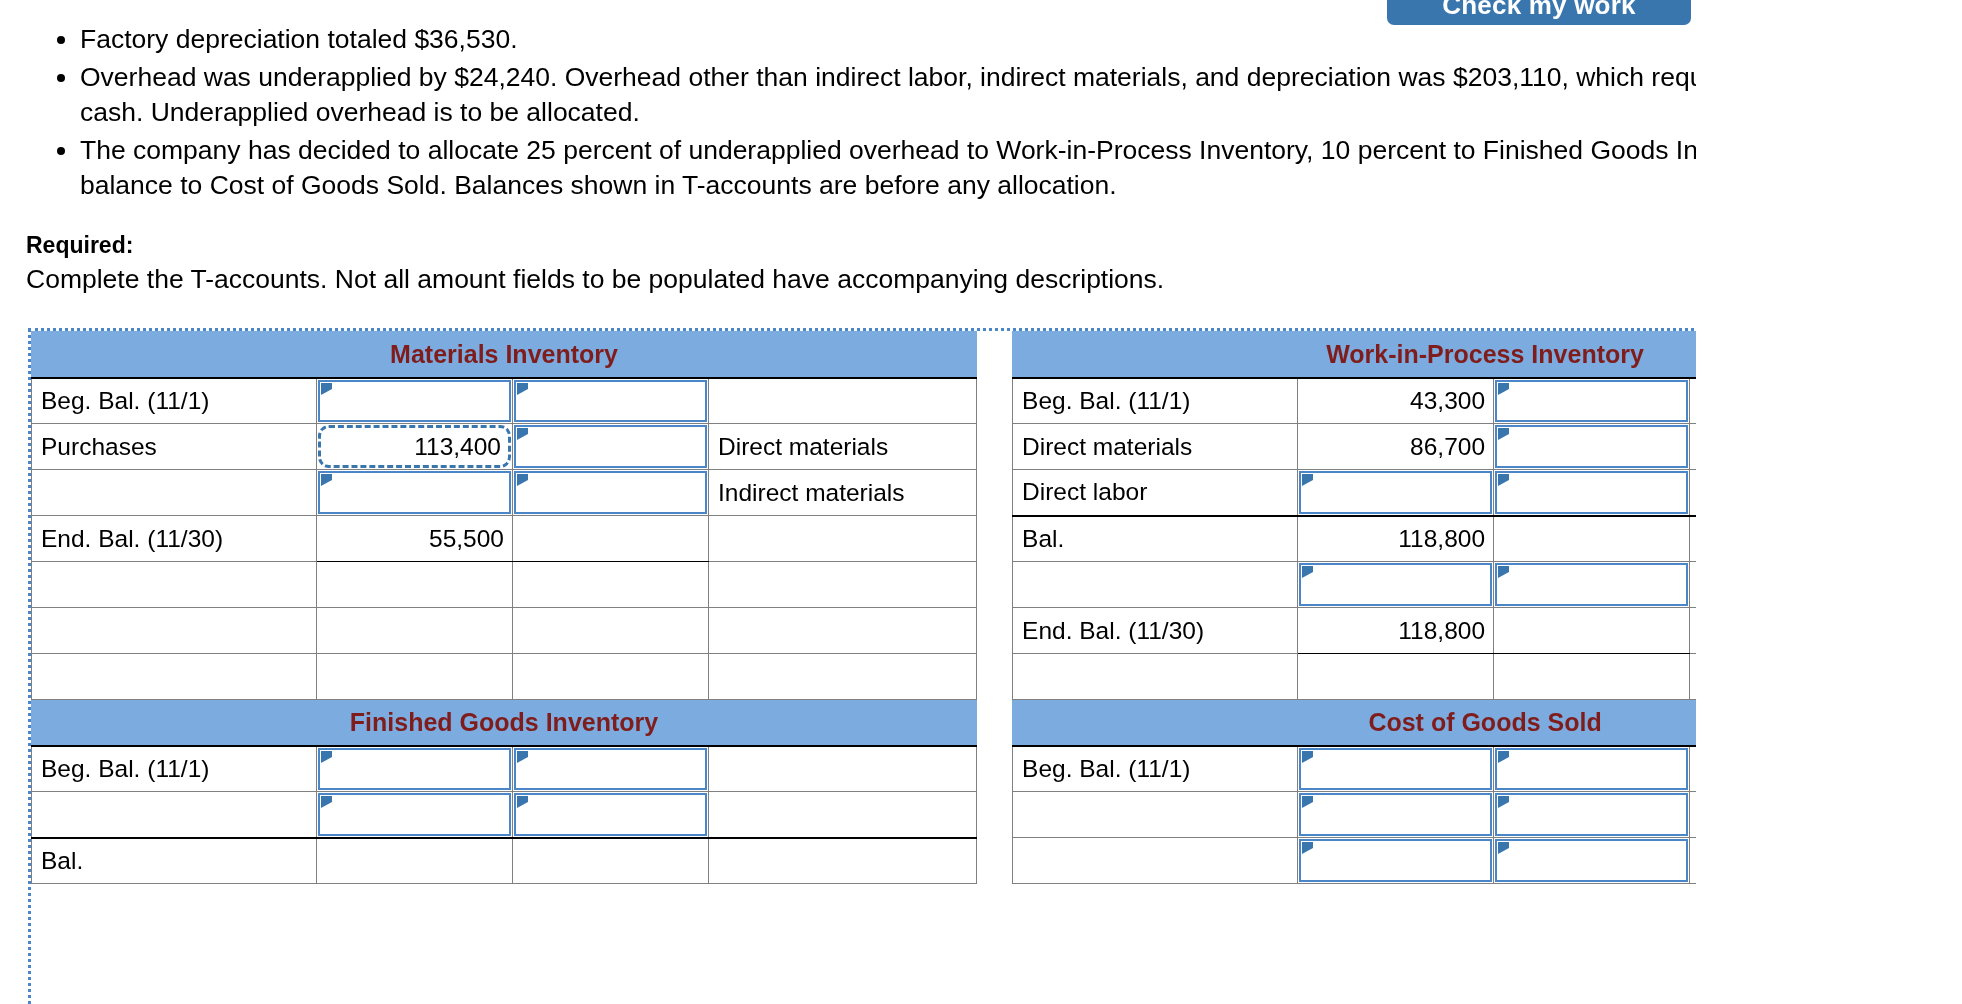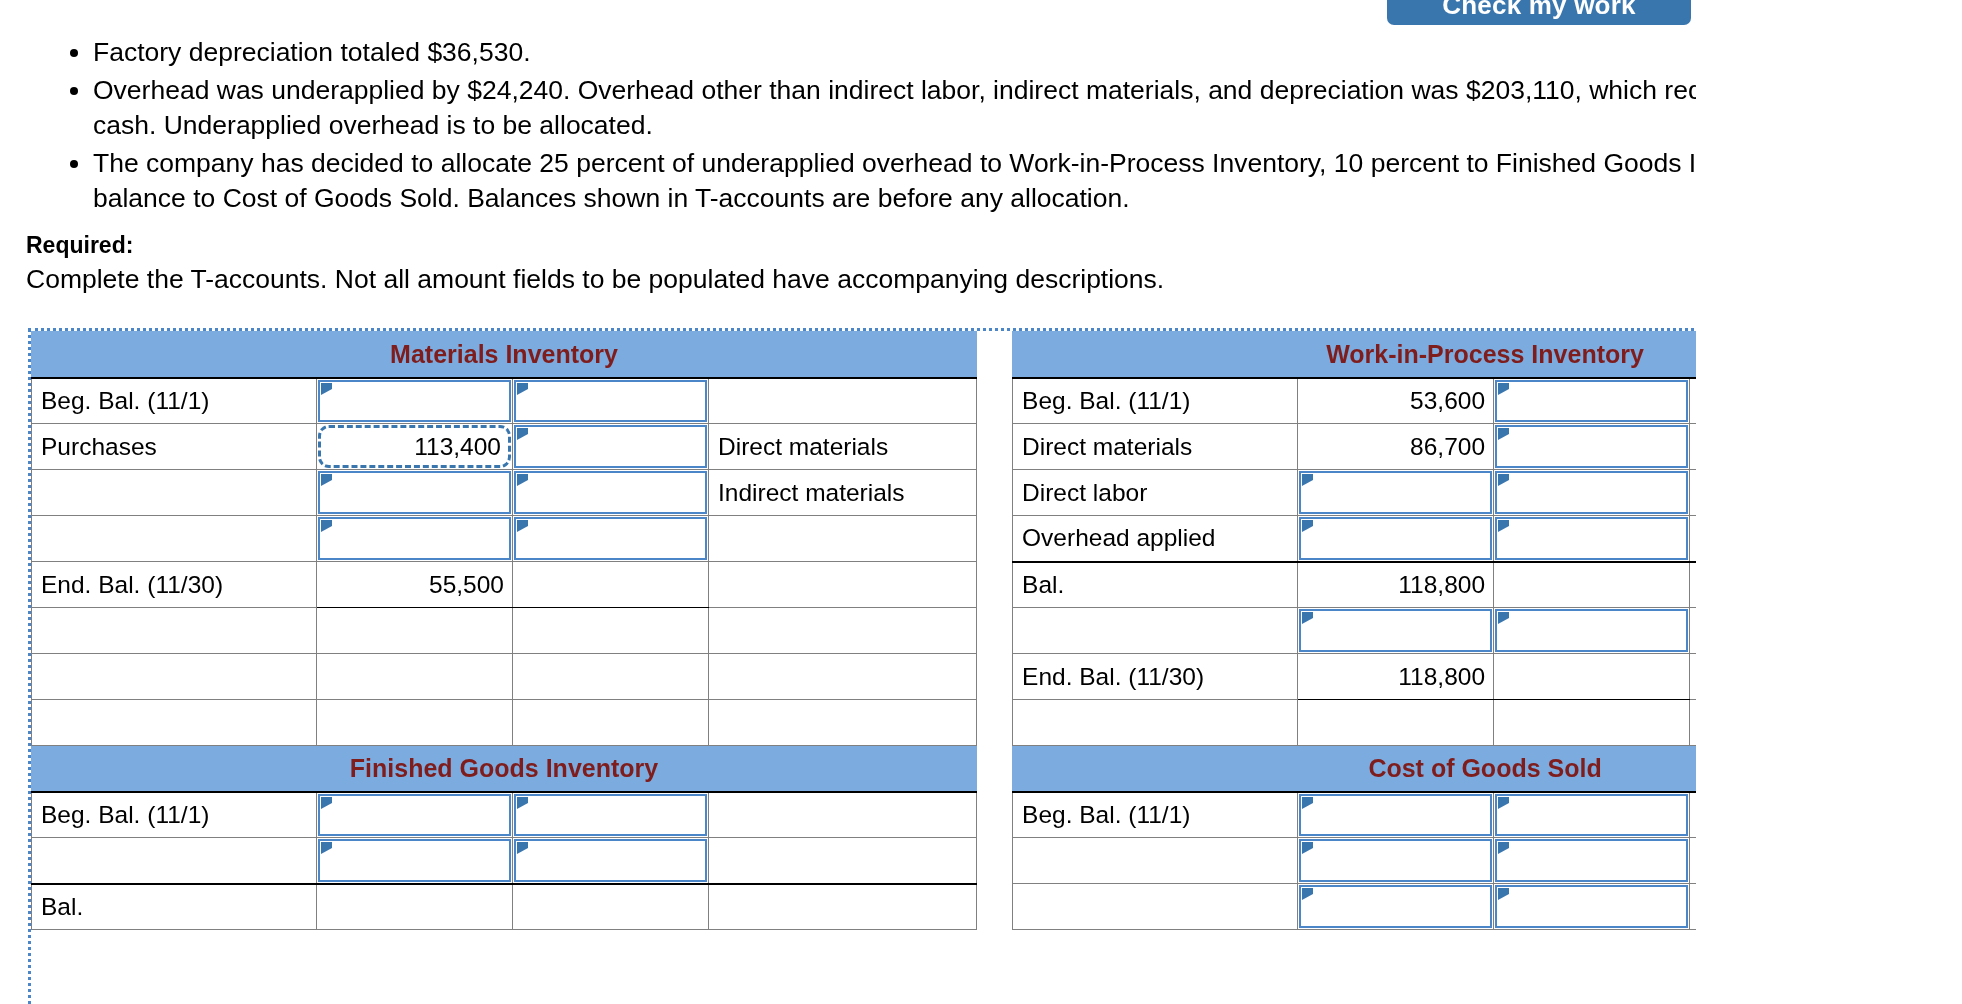--- a/index.html
+++ b/index.html
@@ -25,21 +25,21 @@
     display: flex; align-items: flex-end; justify-content: center;
     padding-bottom: 4px;
     letter-spacing: .2px;
   }
 
   
   .facts {
     position: absolute; left: 36px; top: 22px; width: 1880px;
     font-size: 26.5px; color: #000; line-height: 1.34;
   }
-  .facts ul { margin: 13px; padding-left: 44px; list-style: disc; }
+  .facts ul { margin: 0; padding-left: 44px; list-style: disc; }
   .facts li { margin: 0 0 2px 0; }
 
   
   .required-wrap { position: absolute; left: 26px; top: 232px; width: 1700px; }
   .required-title { font-size: 23px; font-weight: bold; color: #000; }
   .required-text { font-size: 26.5px; color: #000; margin-top: 5px; }
 
   
   .taccount-frame {
     position: absolute;
@@ -156,21 +156,21 @@
             <td class="cell desc">Beg. Bal. (11/1)</td>
             <td class="cell num">
               <div class="inputbox" style="position: absolute; inset: 1px;"></div>
             </td>
             <td class="cell num">
               <div class="inputbox" style="position: absolute; inset: 1px;"></div>
             </td>
             <td class="cell desc"></td>
             <td class="gapcell"></td>
             <td class="cell desc">Beg. Bal. (11/1)</td>
-            <td class="cell num">53,600</td>
+            <td class="cell num">43,300</td>
             <td class="cell num">
               <div class="inputbox" style="position: absolute; inset: 1px;"></div>
             </td>
             <td class="cell desc"></td>
           </tr>
           <tr>
             <td class="cell desc">Purchases</td>
             <td class="cell num">
               <div class="selected" style="position: absolute; inset: 1px; border-radius: 11px;">
                 <span style="position: absolute; right: 7px; top: 50%; transform: translateY(-50%);">113,400</span>
@@ -192,39 +192,20 @@
             <td class="cell desc"></td>
             <td class="cell num">
               <div class="inputbox" style="position: absolute; inset: 1px;"></div>
             </td>
             <td class="cell num">
               <div class="inputbox" style="position: absolute; inset: 1px;"></div>
             </td>
             <td class="cell desc">Indirect materials</td>
             <td class="gapcell"></td>
             <td class="cell desc">Direct labor</td>
-            <td class="cell num">
-              <div class="inputbox" style="position: absolute; inset: 1px;"></div>
-            </td>
-            <td class="cell num">
-              <div class="inputbox" style="position: absolute; inset: 1px;"></div>
-            </td>
-            <td class="cell desc"></td>
-          </tr>
-          <tr>
-            <td class="cell desc"></td>
-            <td class="cell num">
-              <div class="inputbox" style="position: absolute; inset: 1px;"></div>
-            </td>
-            <td class="cell num">
-              <div class="inputbox" style="position: absolute; inset: 1px;"></div>
-            </td>
-            <td class="cell desc"></td>
-            <td class="gapcell"></td>
-            <td class="cell desc">Overhead applied</td>
             <td class="cell num">
               <div class="inputbox" style="position: absolute; inset: 1px;"></div>
             </td>
             <td class="cell num">
               <div class="inputbox" style="position: absolute; inset: 1px;"></div>
             </td>
             <td class="cell desc"></td>
           </tr>
           <tr>
             <td class="cell desc">End. Bal. (11/30)</td>

